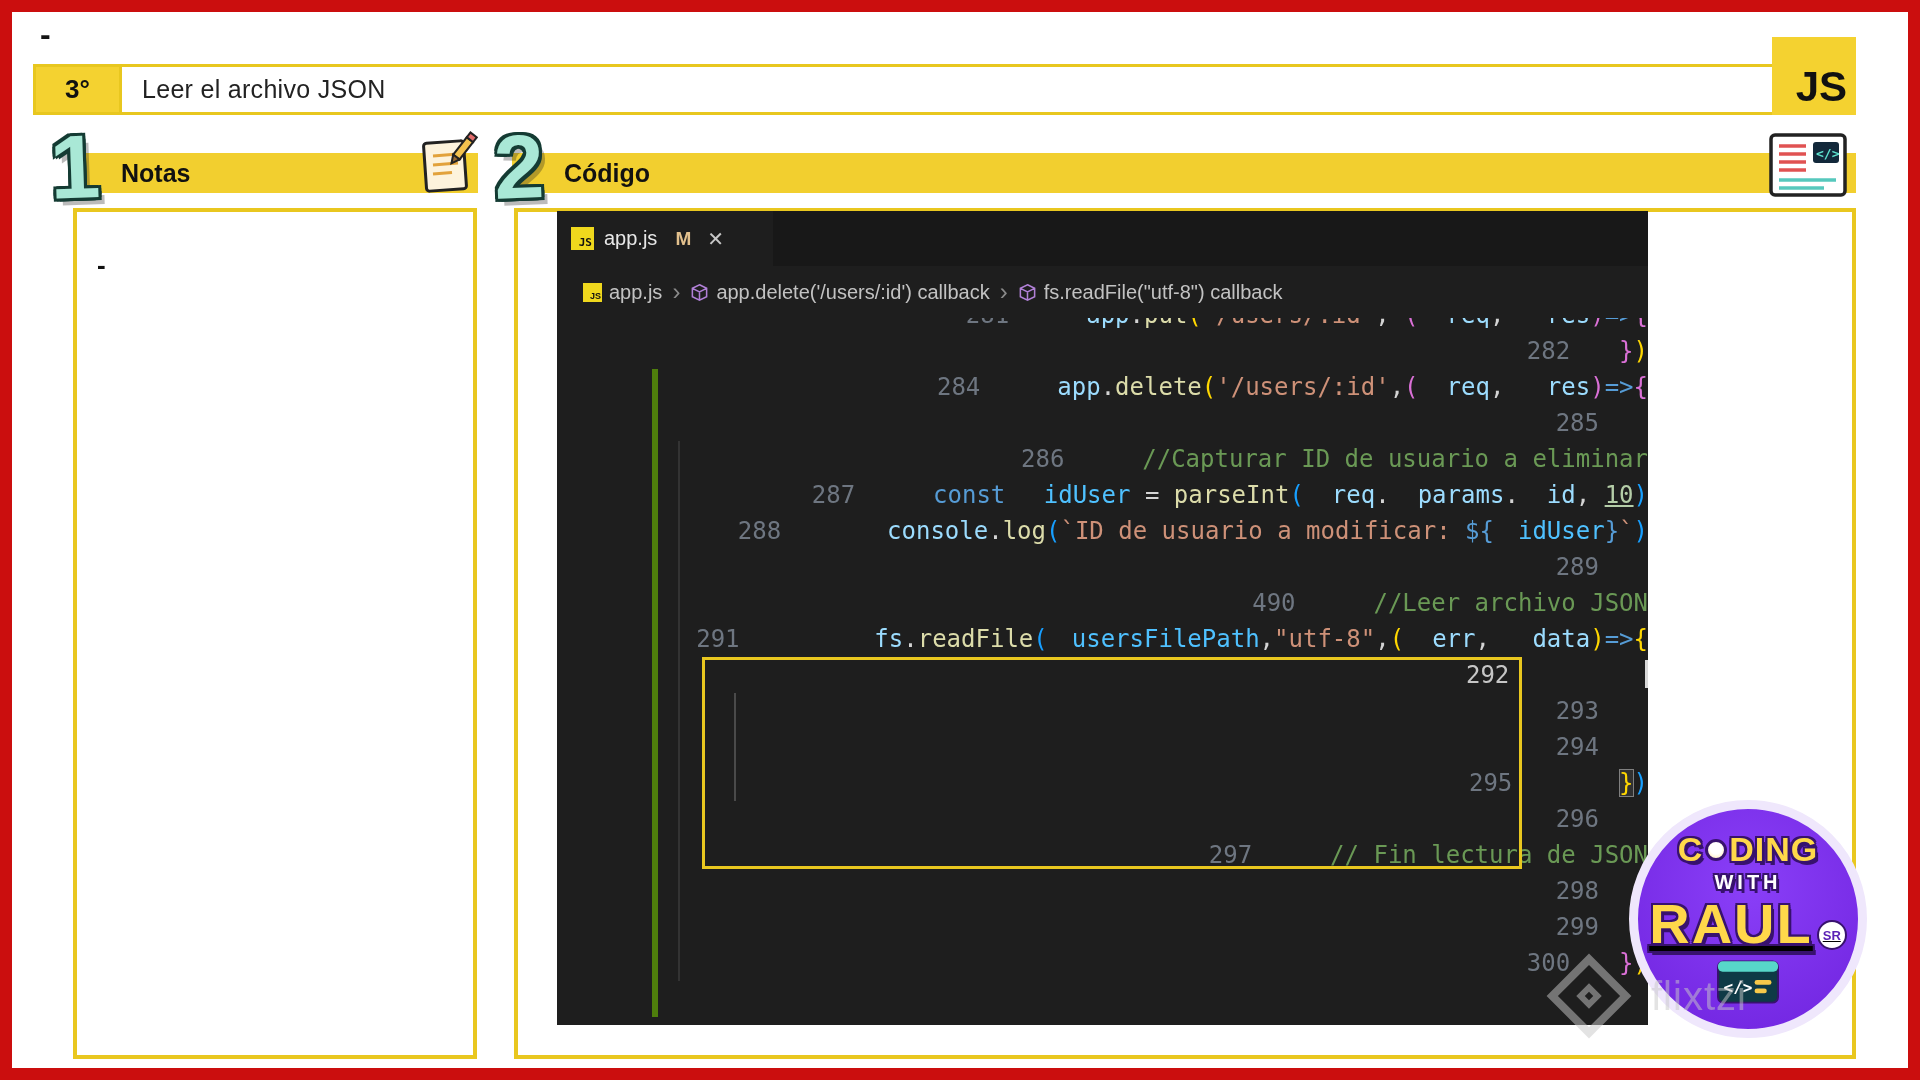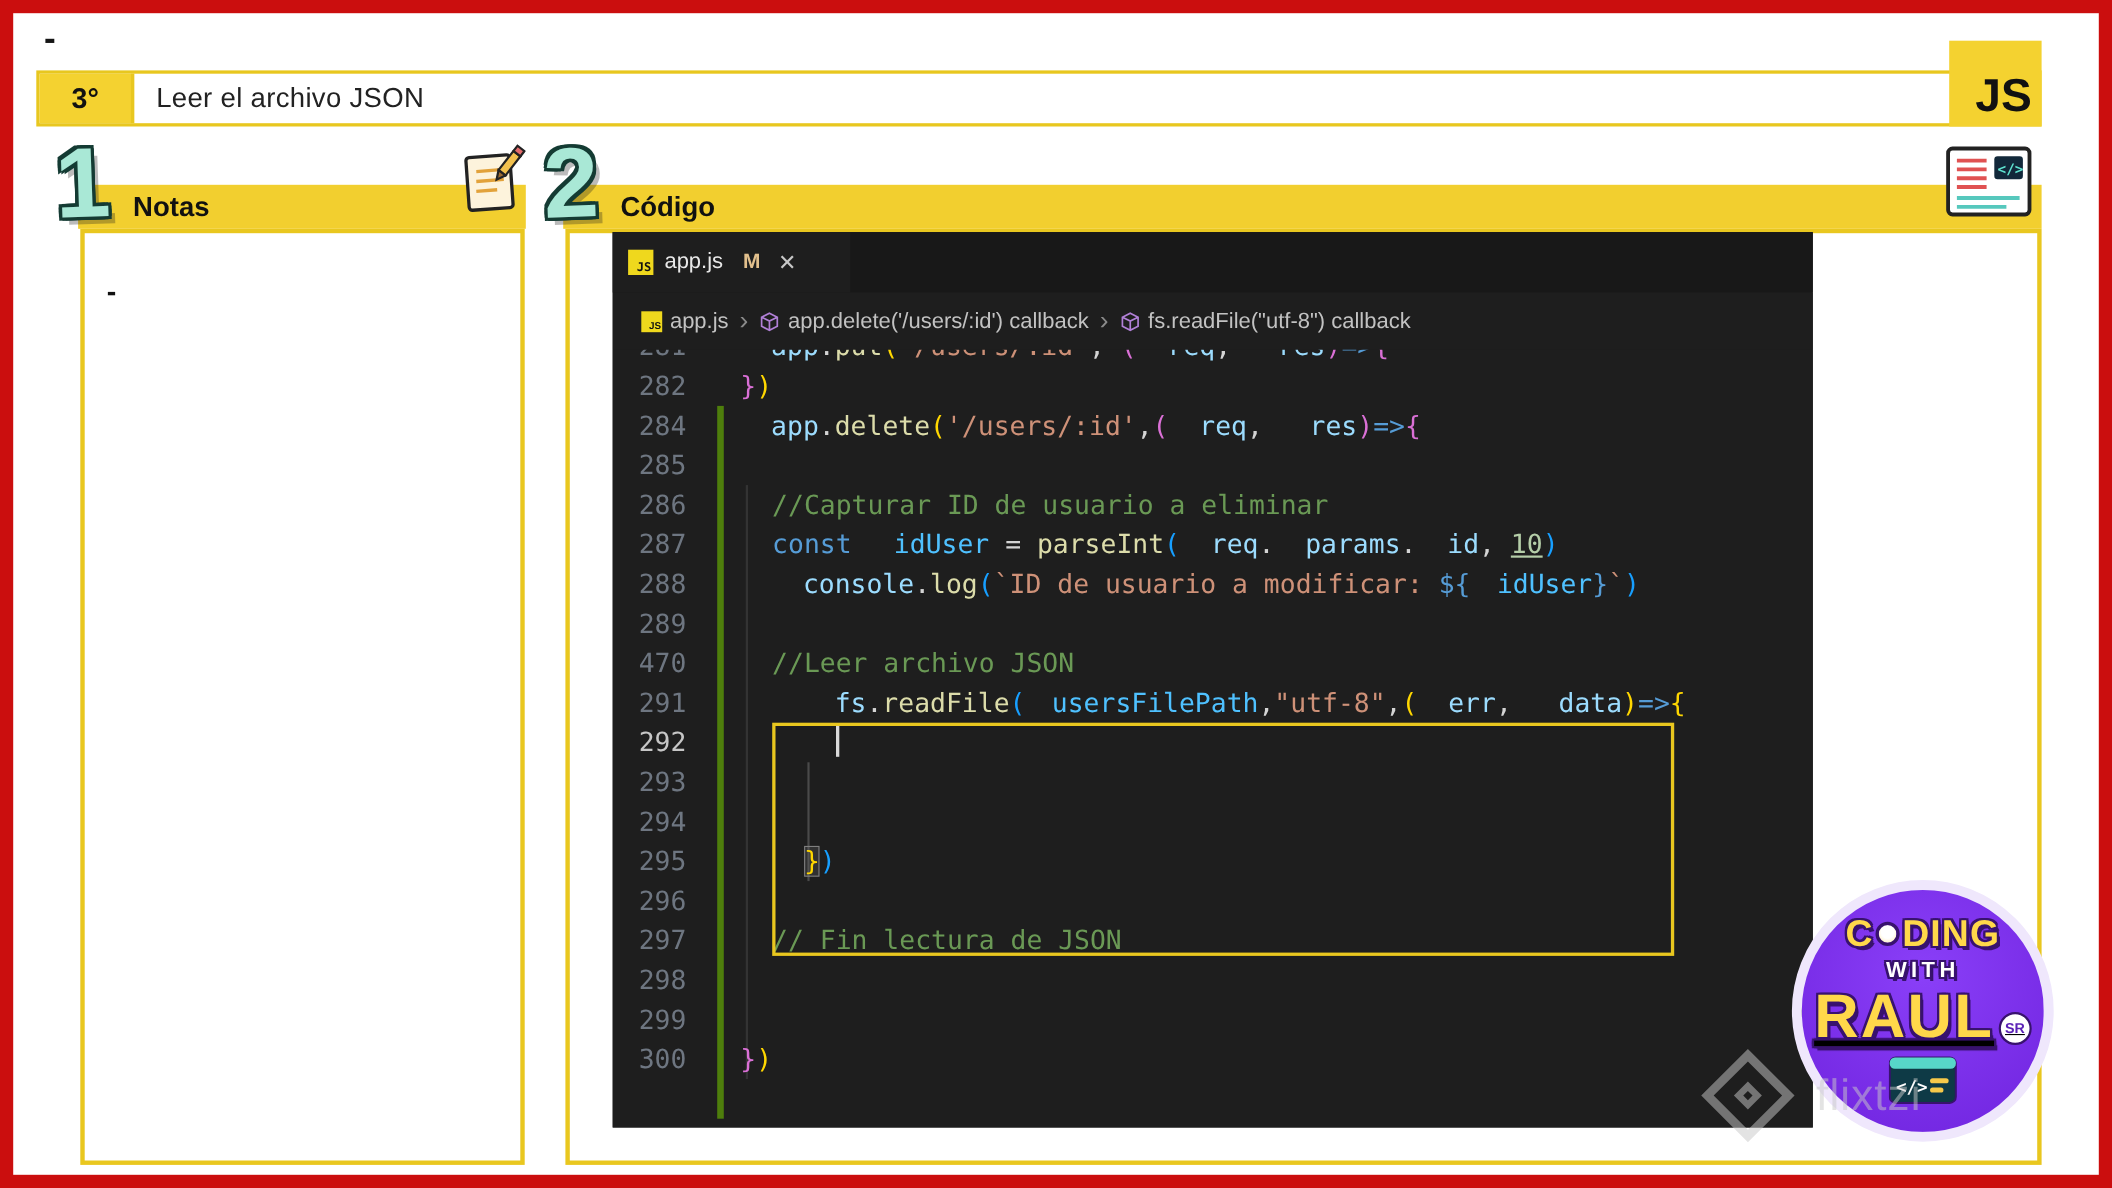--- a/index.html
+++ b/index.html
@@ -24,21 +24,21 @@
     font-size:42px; font-weight:800; color:#111; z-index:5; }
 
   
   .big-num { position:absolute; font-size:90px; line-height:1; font-weight:900; color:#A9E8D6;
     z-index:6; transform:rotate(-2deg);
     text-shadow:-3px -3px 0 #143B33, 3px -3px 0 #143B33, -3px 3px 0 #143B33, 3px 3px 0 #143B33,
       -3px 0 0 #143B33, 3px 0 0 #143B33, 0 -3px 0 #143B33, 0 3px 0 #143B33, 6px 7px 0 rgba(30,30,30,.30); }
   .num-1 { left:50px; top:122px; }
   .num-2 { left:494px; top:122px; }
 
-  .section-bar { position:absolute; top:168px; height:40px; background:#F2CF2F;
+  .section-bar { position:absolute; top:153px; height:40px; background:#F2CF2F;
     display:flex; align-items:center; font-size:25px; font-weight:800; color:#111; z-index:4; }
   .notas-bar { left:71px; width:407px; padding-left:50px; }
   .codigo-bar { left:512px; width:1344px; padding-left:52px; }
 
   .memo-icon { position:absolute; left:418px; top:130px; z-index:6; }
   .codigo-icon { position:absolute; left:1766px; top:128px; z-index:6; }
 
   .panel-box { position:absolute; top:208px; height:851px; border:4px solid #E9C71F; background:#fff; z-index:2; }
   .notas-box { left:73px; width:404px; }
   .codigo-box { left:514px; width:1342px; }
@@ -65,21 +65,21 @@
     display:flex; align-items:flex-end; justify-content:flex-end; padding:1px; flex:none; }
   .bc-cube { display:flex; align-items:center; flex:none; }
 
   .code-region { position:relative; height:707px; overflow:hidden; background:#1E1E1E; }
   .guide { position:absolute; width:1.5px; background:#333333; z-index:1; }
   .g1 { left:121px; top:123px; height:540px; }
   .g2 { left:177px; top:375px; height:108px; background:#4a4a4a; }
   .git-strip { position:absolute; left:95px; top:51px; width:6px; height:648px; background:#4E7E0C; z-index:1; }
 
   .rows { position:relative; z-index:2; }
-  .crow { display:flex; height:36px; line-height:36px; font-size:24px; }
+  .crow { display:flex; height:36px; line-height:36px; font-size:24px;justify-content:flex-end; }
   .crow.cut { margin-top:-21px; }
   .ln { width:67px; text-align:right; color:#6E7681; flex:none; }
   .ln.act { color:#C6C6C6; }
   .ltxt { padding-left:49px; white-space:pre; color:#D4D4D4; }
 
   .tk-var { color:#9CDCFE;margin-left:28px; } .tk-cvar { color:#4FC1FF;margin-left:24px; } .tk-fn { color:#DCDCAA; }
   .tk-kw { color:#569CD6; } .tk-str { color:#CE9178; } .tk-num { color:#B5CEA8;text-decoration:underline; }
   .tk-com { color:#6A9955; } .tk-pun { color:#D4D4D4; }
   .tk-b1 { color:#FFD700; } .tk-b2 { color:#DA70D6; } .tk-b3 { color:#179FFF; }
   .tk-match { outline:1px solid #7F7F7F; outline-offset:-1px; background:rgba(120,120,120,.22); }
@@ -231,21 +231,21 @@
           </div>
           <div class="crow">
             <span class="ln">288</span>
             <span class="ltxt"><span class="tk-pun">  </span><span class="tk-var">console</span><span class="tk-pun">.</span><span class="tk-fn">log</span><span class="tk-b3">(</span><span class="tk-str">`ID de usuario a modificar: </span><span class="tk-kw">${</span><span class="tk-cvar">idUser</span><span class="tk-kw">}</span><span class="tk-str">`</span><span class="tk-b3">)</span></span>
           </div>
           <div class="crow">
             <span class="ln">289</span>
             <span class="ltxt"></span>
           </div>
           <div class="crow">
-            <span class="ln">470</span>
+            <span class="ln">490</span>
             <span class="ltxt"><span class="tk-pun">  </span><span class="tk-com">//Leer archivo JSON</span></span>
           </div>
           <div class="crow">
             <span class="ln">291</span>
             <span class="ltxt"><span class="tk-pun">    </span><span class="tk-var">fs</span><span class="tk-pun">.</span><span class="tk-fn">readFile</span><span class="tk-b3">(</span><span class="tk-cvar">usersFilePath</span><span class="tk-pun">,</span><span class="tk-str">"utf-8"</span><span class="tk-pun">,</span><span class="tk-b1">(</span><span class="tk-var">err</span><span class="tk-pun">, </span><span class="tk-var">data</span><span class="tk-b1">)</span><span class="tk-kw">=&gt;</span><span class="tk-b1">{</span></span>
           </div>
           <div class="crow">
             <span class="ln act">292</span>
             <span class="ltxt"><span class="tk-pun">      </span><span class="cursor"></span></span>
           </div>

